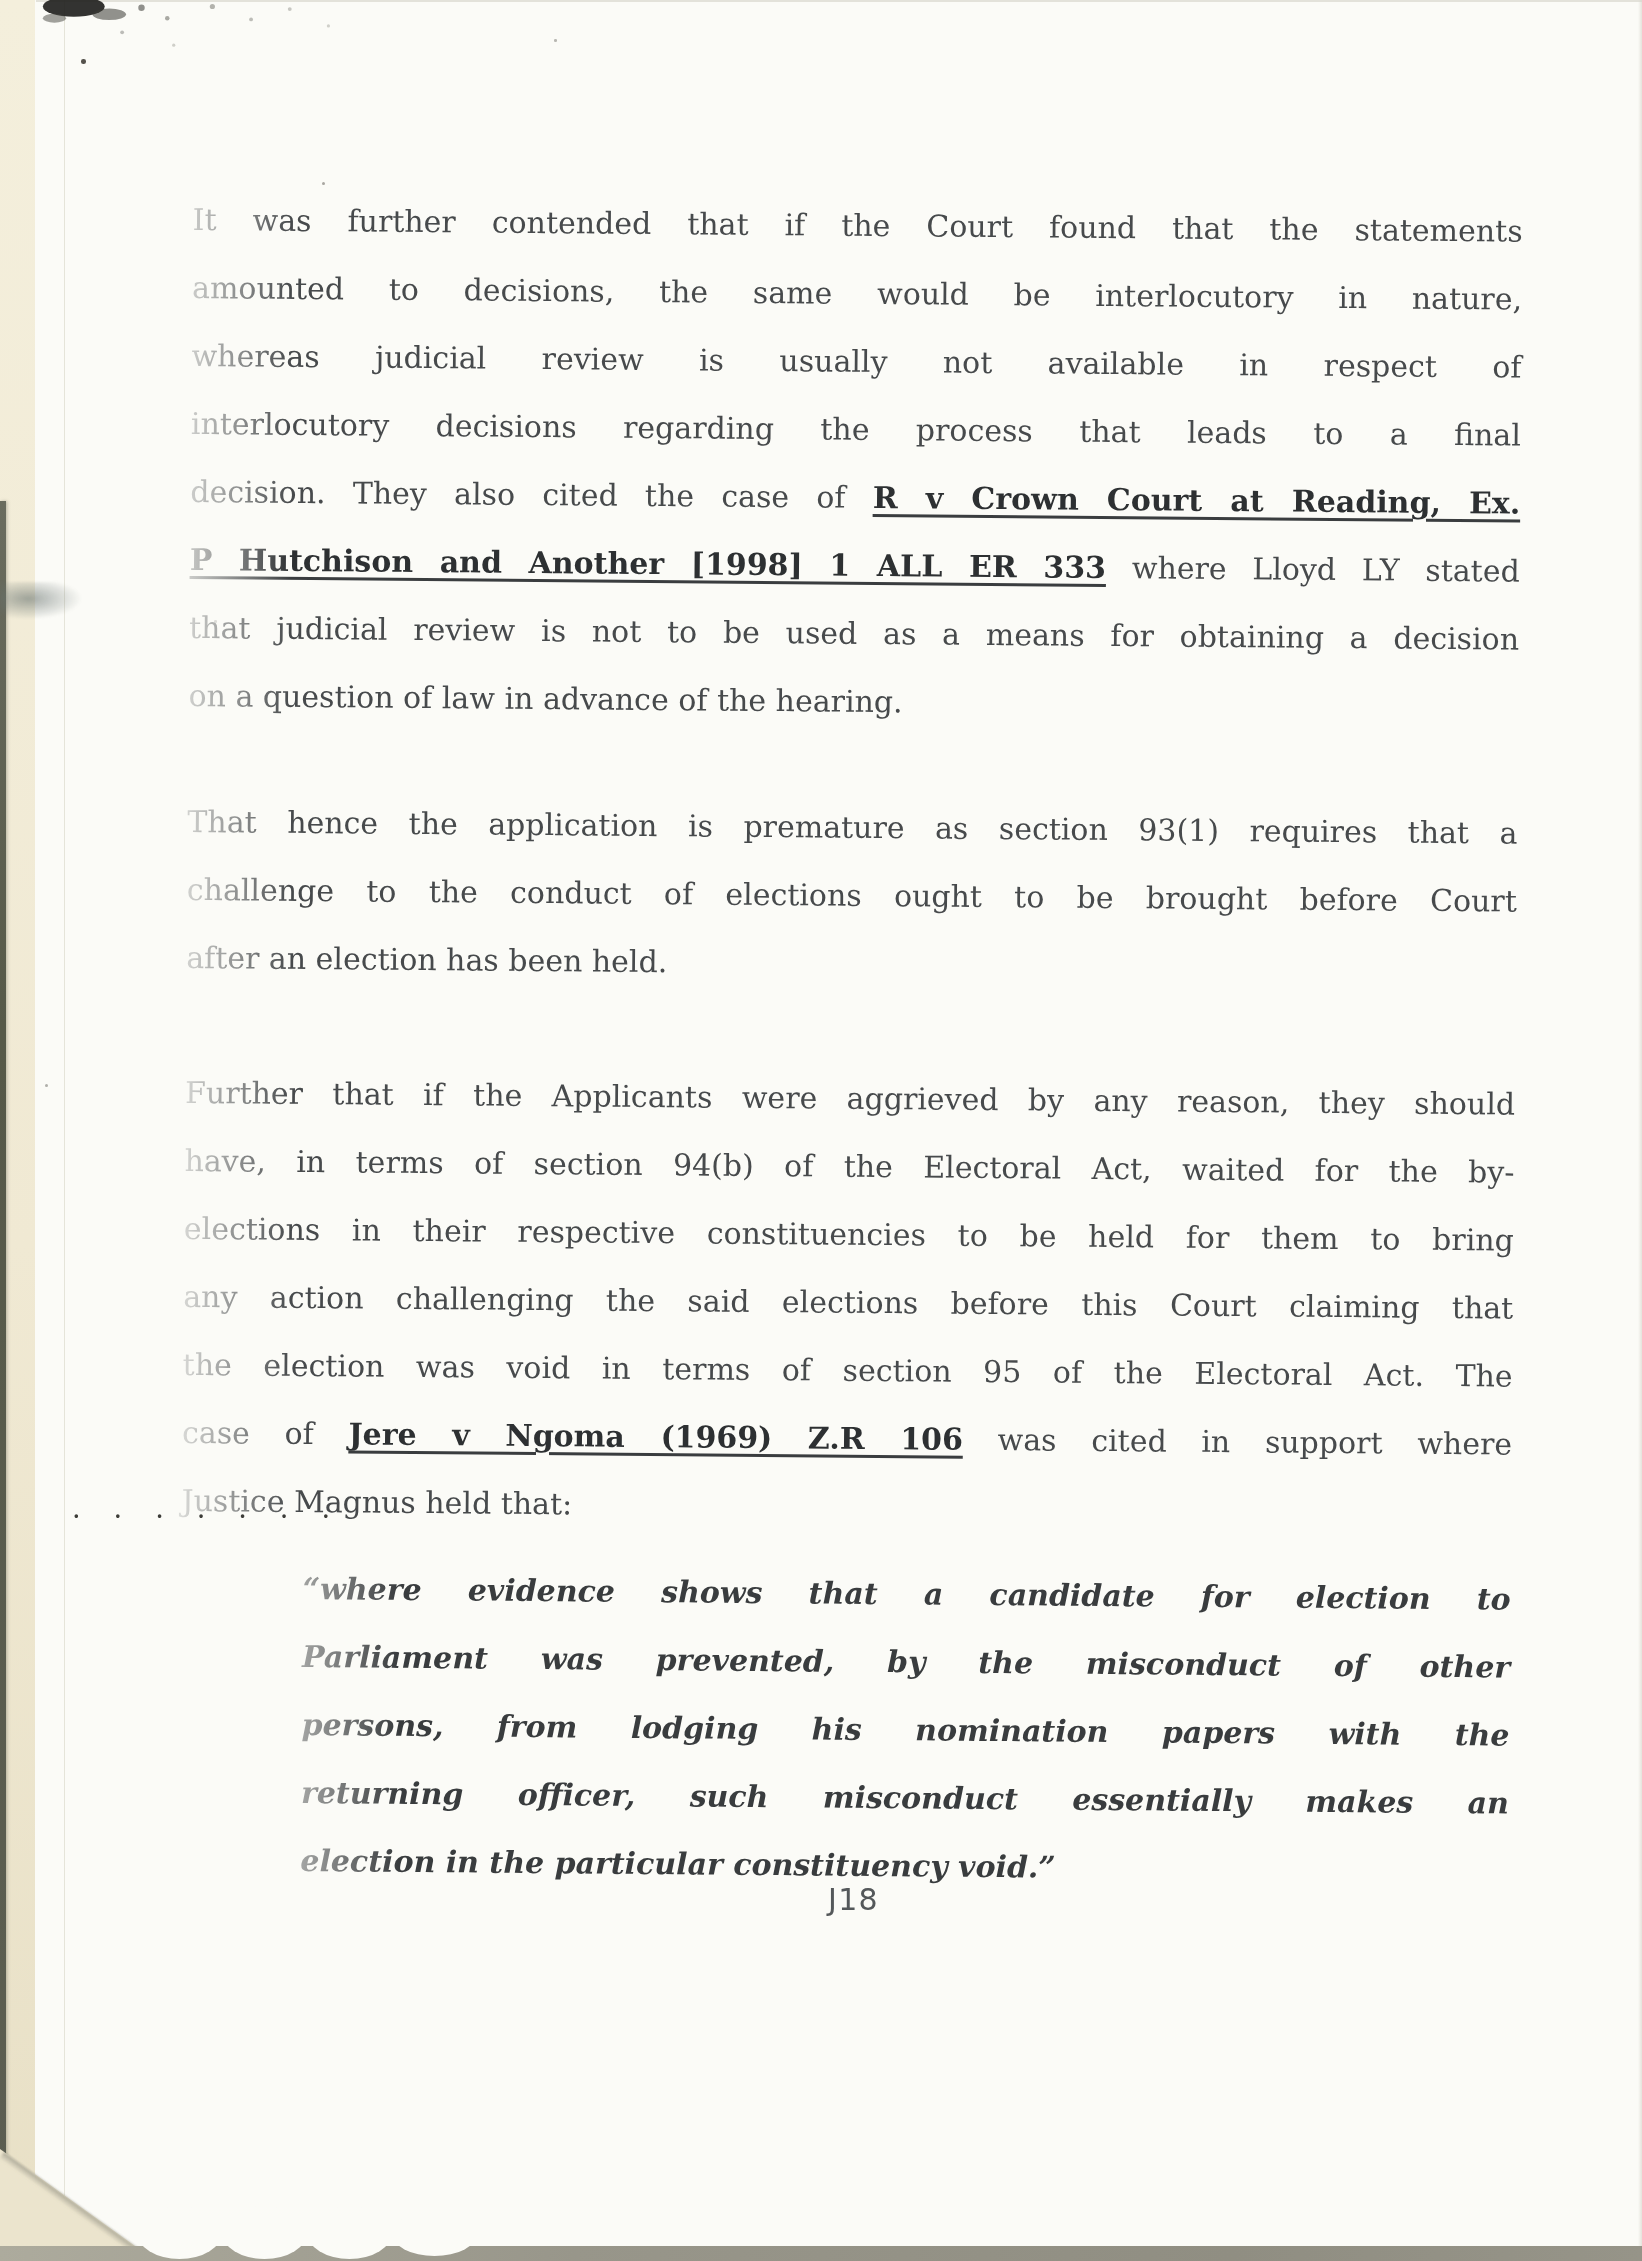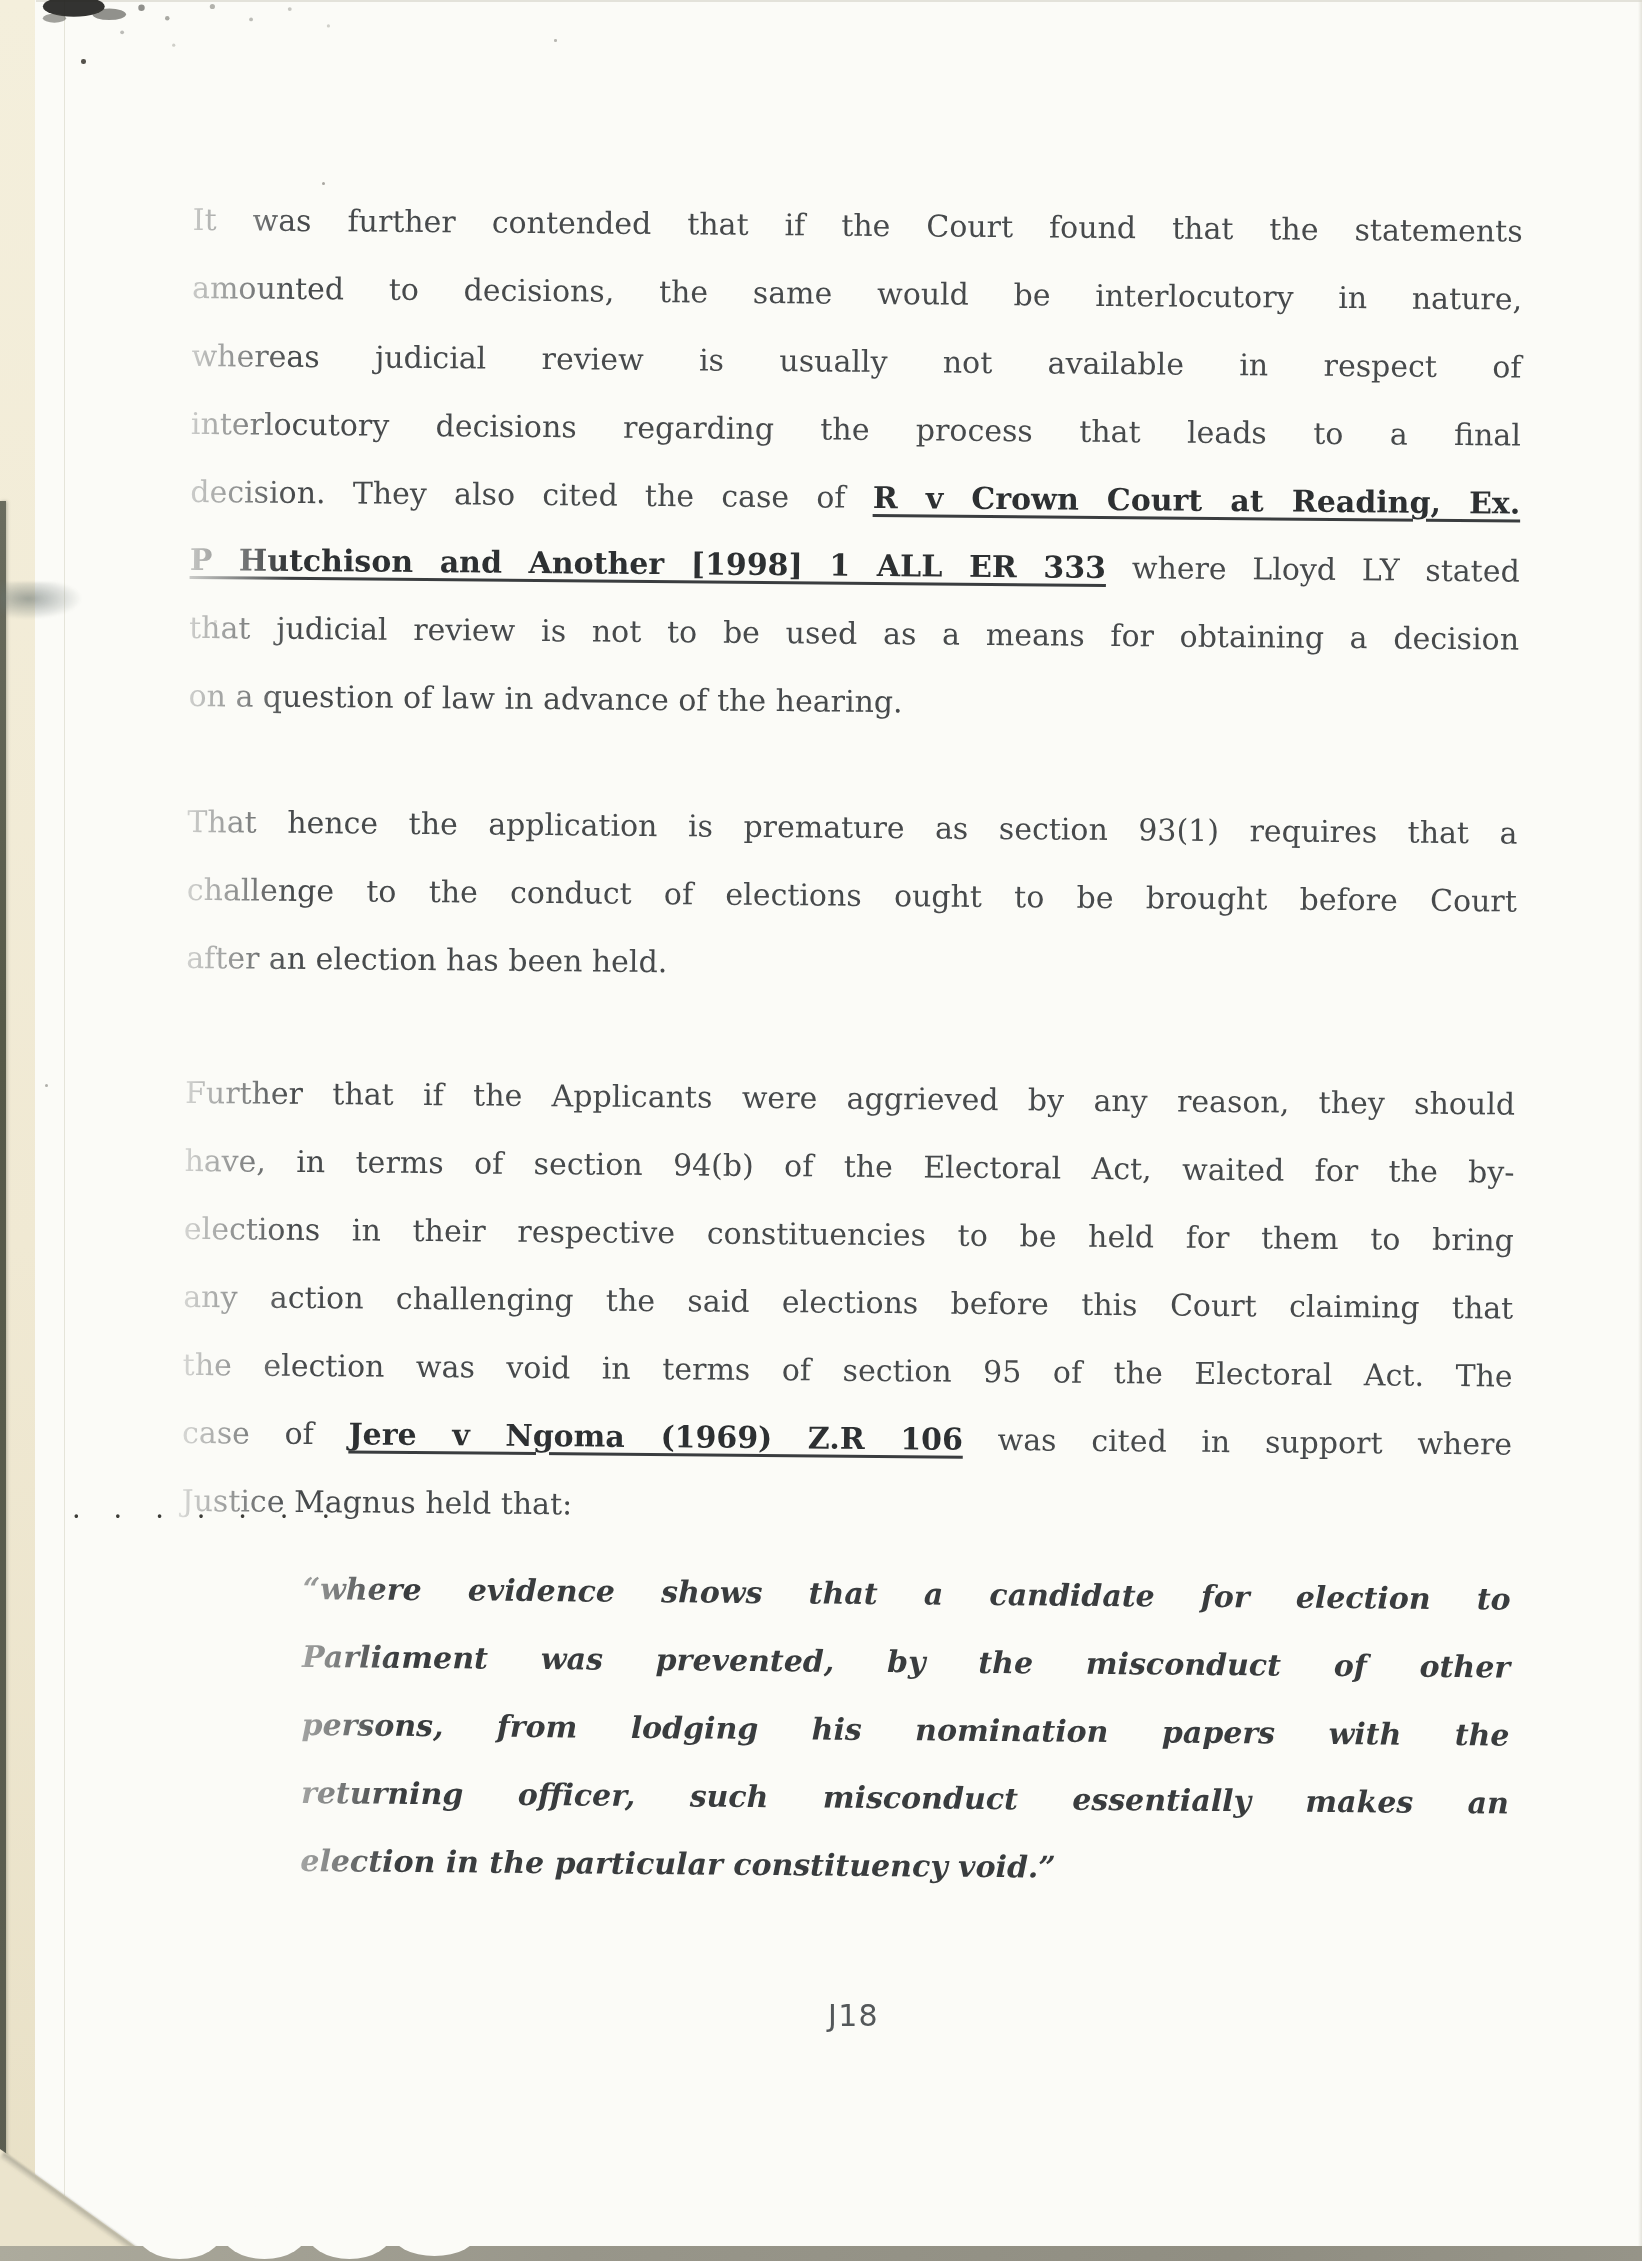--- a/index.html
+++ b/index.html
@@ -81,21 +81,21 @@
     background:linear-gradient(90deg, rgba(251,251,247,.55), rgba(251,251,247,0));
     pointer-events:none;
   }
 
   .dotted-marks {
     position:absolute; left:72px; top:1493px;
     font-size:27px; color:#3c3c38; letter-spacing:6.4px; word-spacing:11.6px;
   }
 
   .page-number {
-    position:absolute; left:828px; top:1998px;
+    position:absolute; left:828px; top:1882px;
     font-family:"DejaVu Sans", sans-serif;
     font-size:30px; color:var(--page-number-ink, #54585a); letter-spacing:1.3px;
   }
 
   
   .corner-cut {
     position:absolute; left:0; top:2149px; width:156px; height:112px;
     background:#ebe4cd;
     clip-path:polygon(0 0, 100% 100%, 0 100%);
   }

